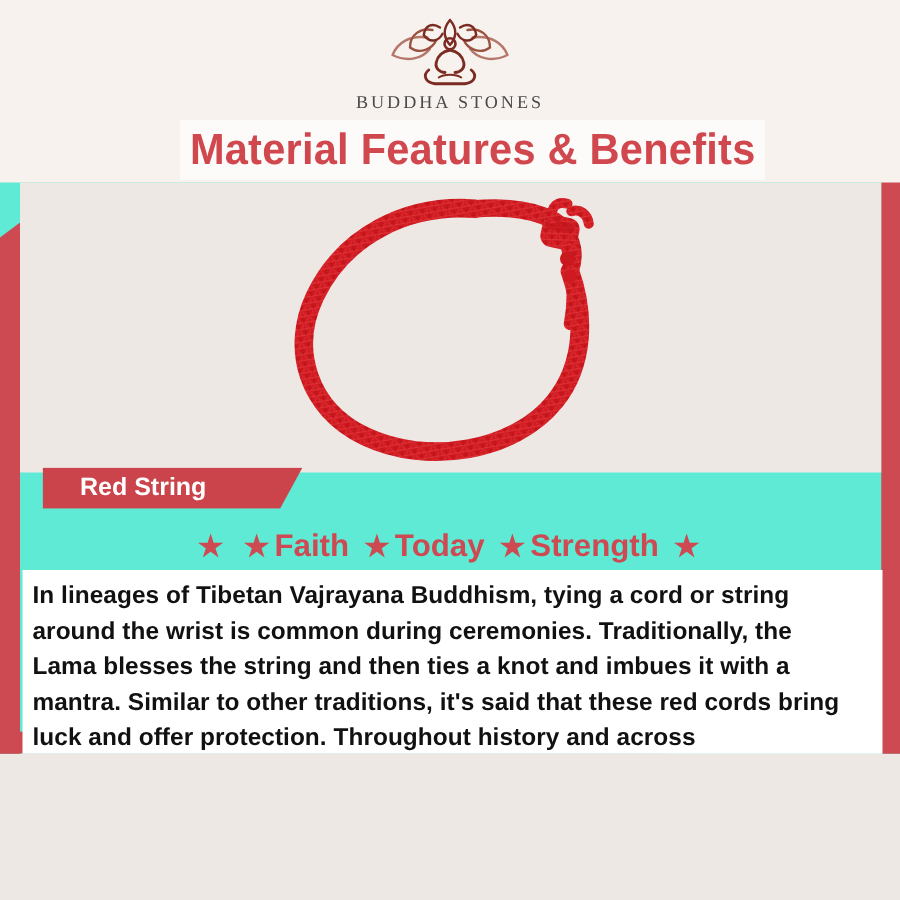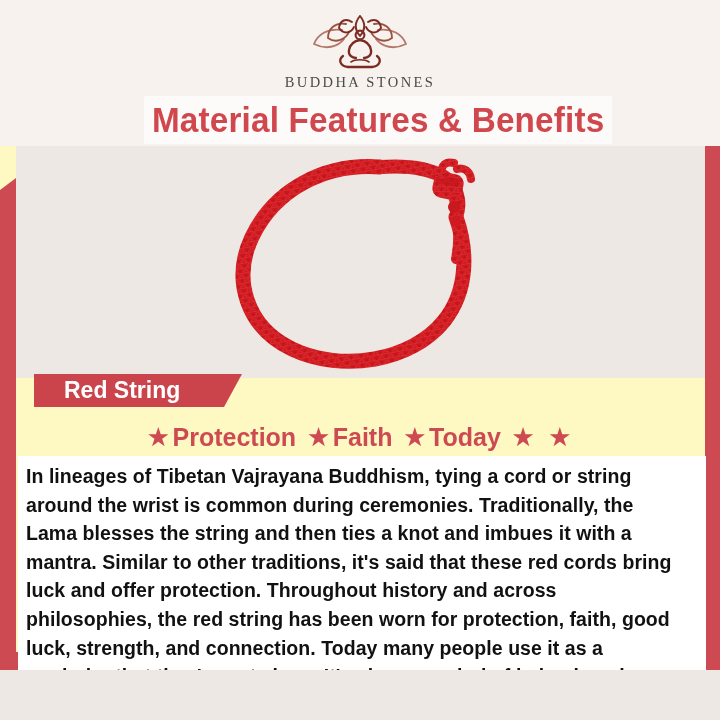--- a/index.html
+++ b/index.html
@@ -4,22 +4,22 @@
 <style>
   html,body{margin:0;padding:0;}
   body{
     width:720px;height:720px;
     background:#EDE8E4;
     font-family:"Liberation Sans", sans-serif;
     overflow:hidden;
   }
   #page{
     position:relative;
-    width:720px;height:670px;
-    background:#fef9c3;
+    width:720px;height:603px;
+    background:#5eead4;
     overflow:hidden;
   }
 
   
   .bar-top{
     position:absolute;left:0;top:0;width:720px;height:16px;
     background:#CE4A52;
     clip-path:polygon(200px 0, 720px 0, 720px 16px, 184px 16px);
   }
   .bar-right{
@@ -81,21 +81,21 @@
   
   .label-banner{
     position:absolute;left:34px;top:374px;width:208px;height:33px;
     background:#CB444C;
     clip-path:polygon(0 0, 208px 0, 190px 33px, 0 33px);
     display:flex;align-items:center;
   }
   .label-text{
     margin-left:30px;
     font-family:"Liberation Sans Narrow","Liberation Sans",sans-serif;
-    font-weight:bold;font-size:23px;color:#FFFFFF;
+    font-weight:bold;font-size:20px;color:#FFFFFF;
     white-space:nowrap;
   }
 
   
   .benefits{
     position:absolute;left:16px;top:418px;width:690px;height:38px;
     display:flex;align-items:center;justify-content:center;
   }
   .benefit{
     display:flex;align-items:center;
@@ -205,32 +205,32 @@
     </svg>
   </div>
 
   <div class="label-banner">
     <span class="label-text">Red String</span>
   </div>
 
   <div class="benefits">
     <span class="benefit">
       <span class="star">★</span>
-      <span>Protection</span>
     </span>
     <span class="benefit">
       <span class="star">★</span>
       <span>Faith</span>
     </span>
     <span class="benefit">
       <span class="star">★</span>
       <span>Today</span>
     </span>
     <span class="benefit">
       <span class="star">★</span>
+      <span>Strength</span>
     </span>
     <span class="benefit">
       <span class="star">★</span>
     </span>
   </div>
 
   <div class="body-card">
     <p class="body-text">In lineages of Tibetan Vajrayana Buddhism, tying a cord or string around the wrist is common during ceremonies. Traditionally, the Lama blesses the string and then ties a knot and imbues it with a mantra. Similar to other traditions, it's said that these red cords bring luck and offer protection. Throughout history and across philosophies, the red string has been worn for protection, faith, good luck, strength, and connection. Today many people use it as a reminder that they're not alone. It's also a symbol of being loved, supported and, feeling safe and secure. For others, it's a prompt to stay positive while facing any adversity.</p>
   </div>
 

